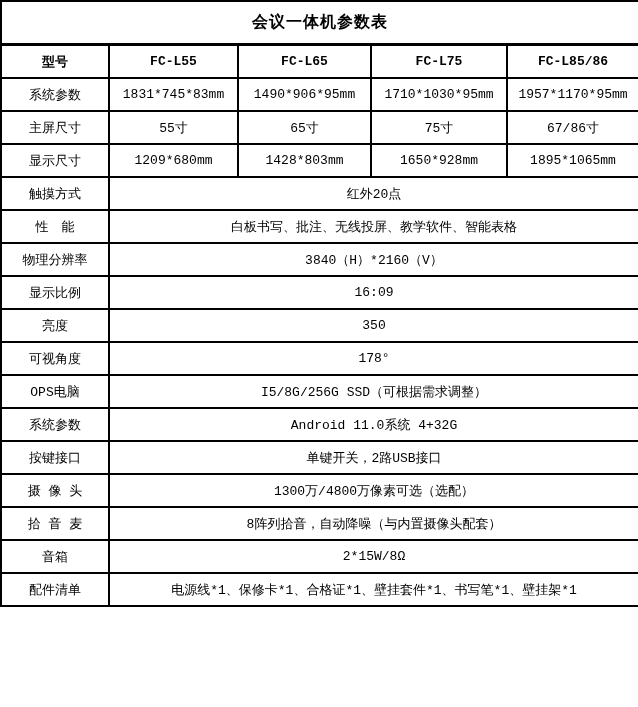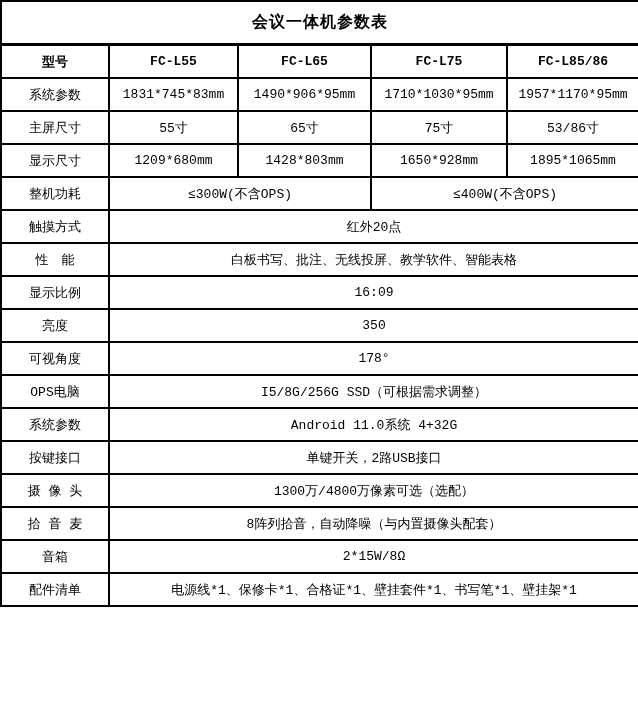--- a/index.html
+++ b/index.html
@@ -80,41 +80,40 @@
         <td>1831*745*83mm</td>
         <td>1490*906*95mm</td>
         <td>1710*1030*95mm</td>
         <td>1957*1170*95mm</td>
       </tr>
       <tr>
         <td class="lbl">主屏尺寸</td>
         <td>55寸</td>
         <td>65寸</td>
         <td>75寸</td>
-        <td>53/86寸</td>
+        <td>67/86寸</td>
       </tr>
       <tr>
         <td class="lbl">显示尺寸</td>
         <td>1209*680mm</td>
         <td>1428*803mm</td>
         <td>1650*928mm</td>
         <td>1895*1065mm</td>
       </tr>
       <tr>
-        <td class="lbl">整机功耗</td>
-        <td colspan="2">≤300W(不含OPS)</td>
-        <td colspan="2">≤400W(不含OPS)</td>
-      </tr>
-      <tr>
         <td class="lbl">触摸方式</td>
         <td colspan="4">红外20点</td>
       </tr>
       <tr>
         <td class="lbl">性　能</td>
         <td colspan="4">白板书写、批注、无线投屏、教学软件、智能表格</td>
+      </tr>
+      <tr>
+        <td class="lbl">物理分辨率</td>
+        <td colspan="4">3840（H）*2160（V）</td>
       </tr>
       <tr>
         <td class="lbl">显示比例</td>
         <td colspan="4">16:09</td>
       </tr>
       <tr>
         <td class="lbl">亮度</td>
         <td colspan="4">350</td>
       </tr>
       <tr>

